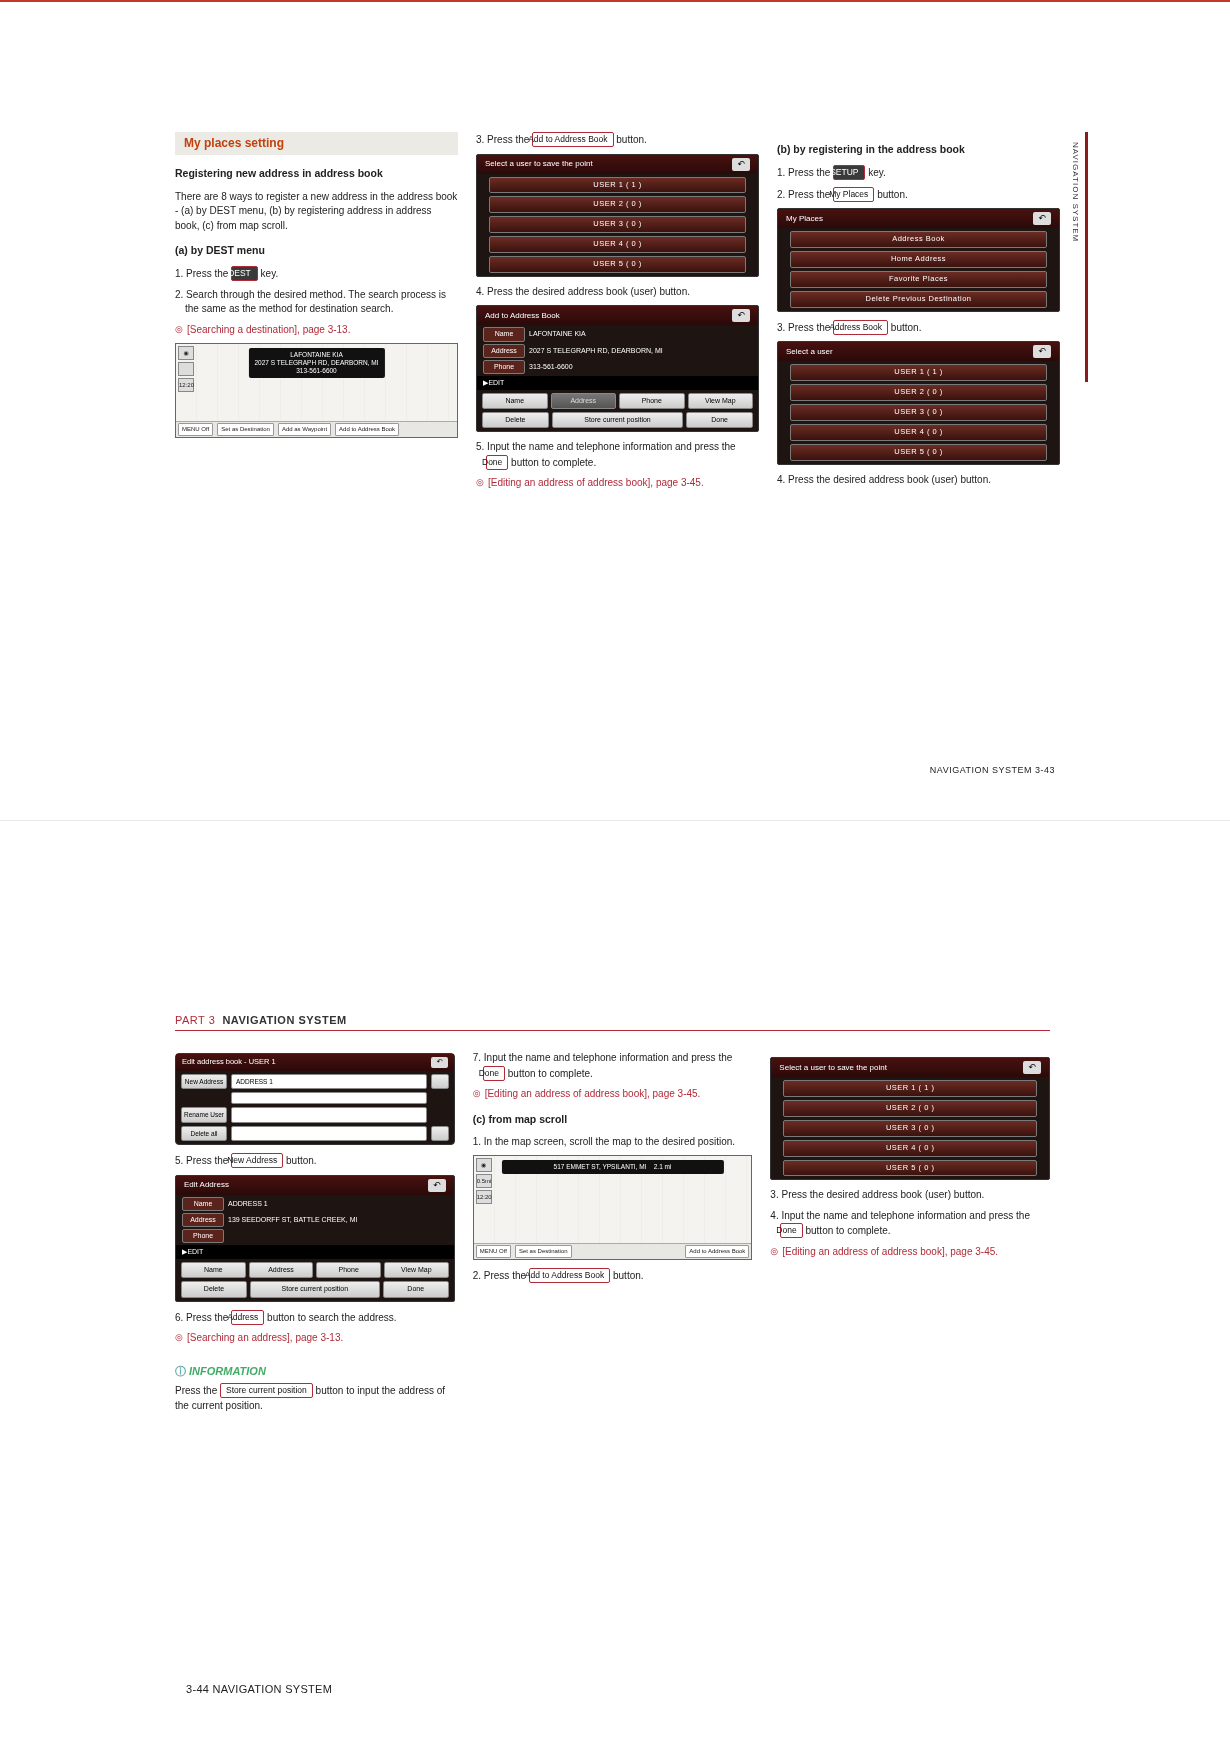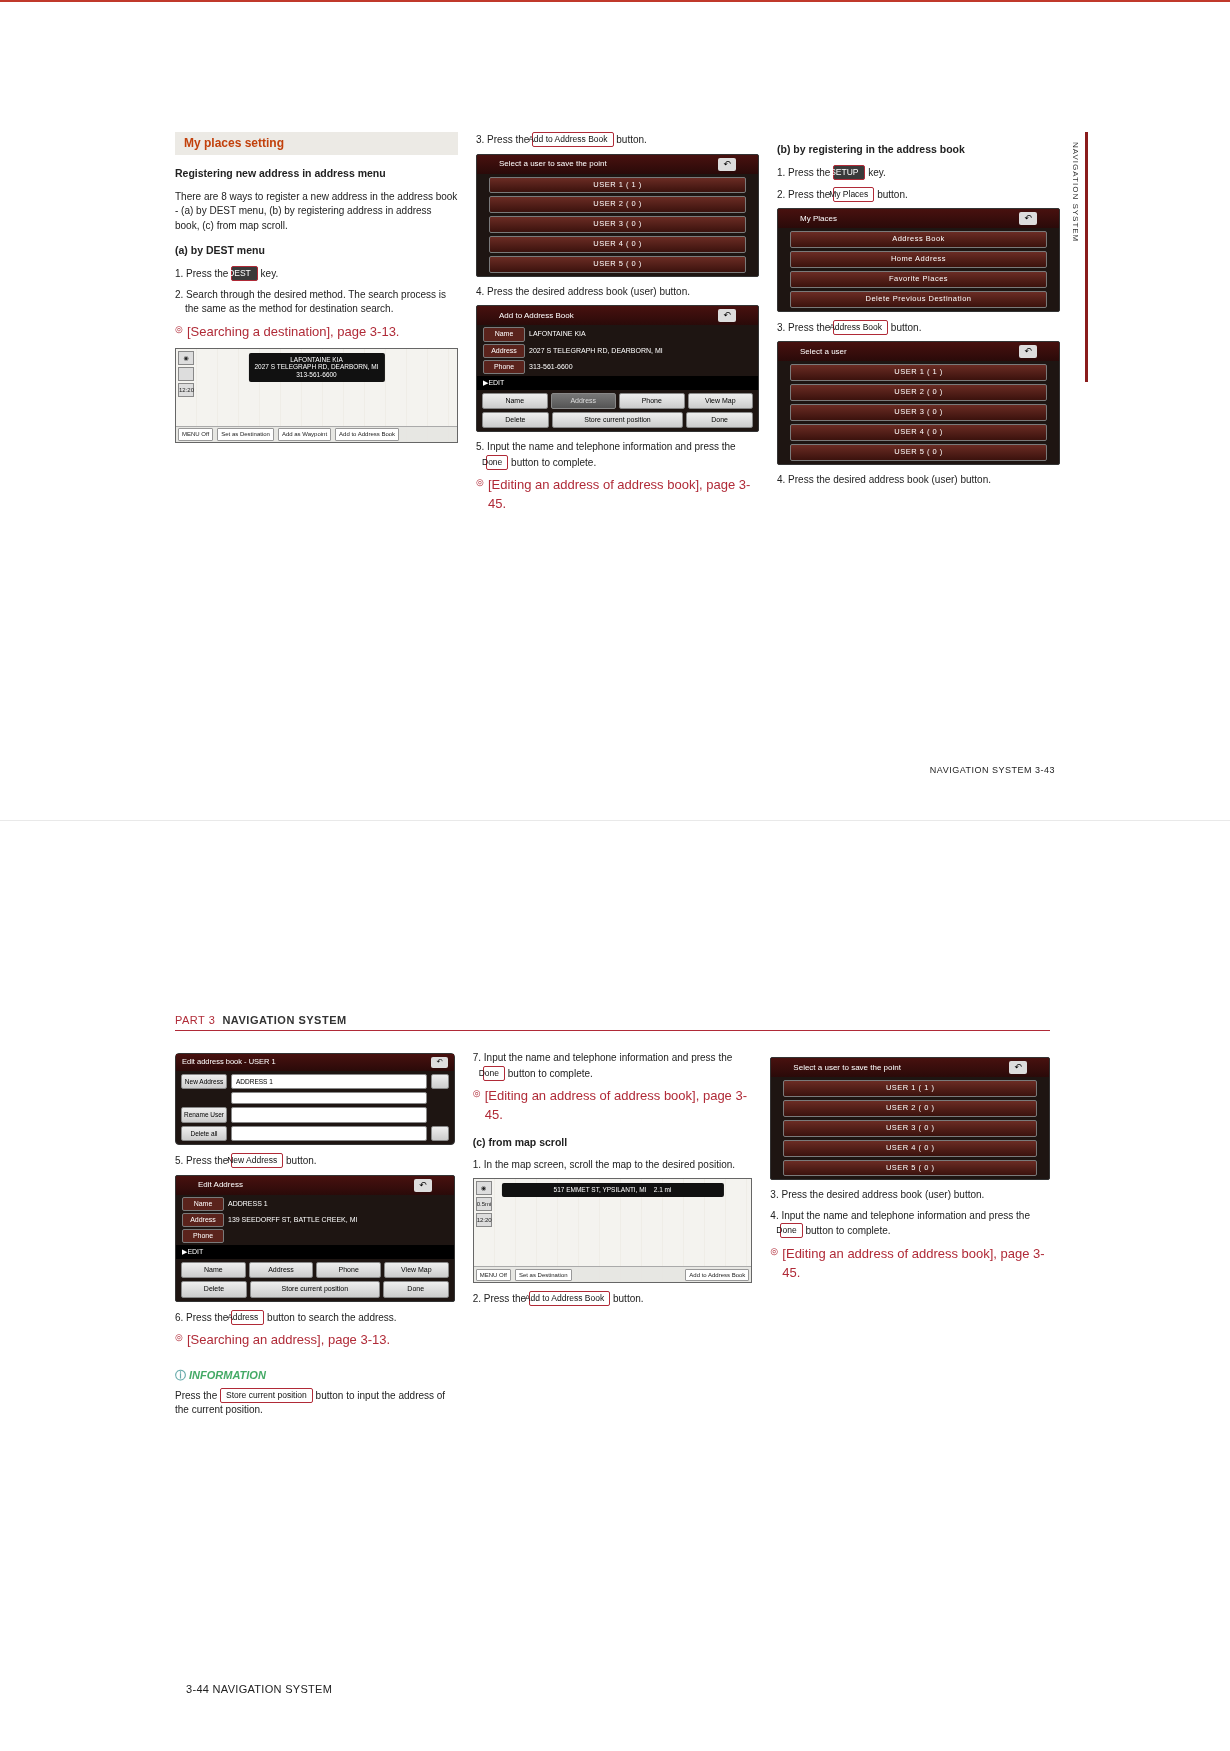--- a/index.html
+++ b/index.html
@@ -9,33 +9,33 @@
   .page2 { padding: 70px 180px 50px 175px; position: relative; height: 820px; }
   .rule-top { border-top: 2px solid #c0392b; margin-top:0; }
   .columns { display: flex; gap: 18px; }
   .col { flex: 1 1 0; font-size: 10px; line-height: 1.45; }
   .section-bar { background: #eceae5; padding: 3px 9px; font-weight: bold; font-size: 12px; color:#c2410c; margin-bottom: 11px; }
   .subhead { font-weight: bold; font-size: 10.5px; margin: 10px 0 8px; }
   p.body { font-size: 10px; margin-bottom: 8px; }
   li.step { font-size: 10px; margin-bottom: 6px; list-style: none; text-indent: -10px; padding-left: 10px; }
   .key-dark { display:inline-block; background:#3a3a3a; color:#fff; border:1px solid #b02a37; padding: 0 6px; font-size:8.5px; border-radius:2px; line-height:13px; vertical-align:1px;}
   .key-light { display:inline-block; background:#fff; color:#111; border:1px solid #b02a37; padding: 0 5px; font-size:8.5px; border-radius:2px; line-height:13px; vertical-align:1px;}
-  .xref { color:#b02a37; font-size:13px; padding-left: 12px; position:relative; display:block; margin-top:2px;}
+  .xref { color:#b02a37; font-size:10px; padding-left: 12px; position:relative; display:block; margin-top:2px;}
   .xref::before { content:"◎"; color:#b02a37; position:absolute; left:0; font-size:9px;}
   .footer-right { position:absolute; right:175px; bottom: 45px; font-size:9px; letter-spacing:0.5px;}
   .footer-left { position:absolute; left:186px; bottom: 45px; font-size:11px; letter-spacing:0.3px;text-align:right;}
   .side-tab { position:absolute; right:142px; top: 130px; writing-mode: vertical-rl; font-size:8px; letter-spacing:1px; color:#333; height:250px; border-right:3px solid #8a1c1c; padding-right:5px; padding-top:10px;}
   .part-head { font-size: 11px; letter-spacing:0.5px; margin-bottom:4px;margin-top:24px;}
   .part-head .p { color:#b02a37; font-weight:normal; }
   .part-head .t { color:#333; font-weight:bold; }
   hr.thin { border:none; border-top:1px solid #b02a37; margin-top:2px; margin-bottom: 20px;}
 
   
   .dev { border:1px solid #333; border-radius:2px; background:#1e1512; color:#fff; font-size:8px; margin:6px 0 8px; overflow:hidden;}
-  .dev-head { background:linear-gradient(#48110f,#2a0a09); padding:3px 22px; font-size:8px; display:flex; justify-content:space-between; align-items:center;}
+  .dev-head { background:linear-gradient(#48110f,#2a0a09); padding:3px 8px; font-size:8px; display:flex; justify-content:space-between; align-items:center;}
   .dev-head .ret { background:#ddd; color:#000; border-radius:2px; padding:0 5px; font-size:9px;}
   .dev-row { margin:3px 12px; background:linear-gradient(#6b2c24,#3b120d); border:1px solid #7a7a7a; border-radius:2px; text-align:center; padding:2px 0; font-size:7.5px; letter-spacing:0.5px;}
   .dev-field { display:flex; margin:2px 6px; gap:4px; align-items:center;}
   .dev-field .lab { background:#5a231c; border:1px solid #7a7a7a; padding:1px 4px; font-size:7px; width:42px; text-align:center; border-radius:2px;}
   .dev-field .val { font-size:7px; flex:1;}
   .dev-edit { background:#000; padding:2px 6px; font-size:7px;}
   .dev-btnrow { display:flex; margin:3px 5px; gap:3px;}
   .dev-btn { flex:1; background:linear-gradient(#eee,#ccc); color:#000; border:1px solid #888; border-radius:2px; text-align:center; padding:2px 0; font-size:7px;}
   .dev-btn.dark { background:linear-gradient(#777,#555); color:#ddd;}
   .dev-btn.wide { flex:2;}
@@ -62,21 +62,21 @@
 <body>
 <div class="sheet">
 
 <div class="page rule-top">
   <div class="side-tab">NAVIGATION SYSTEM</div>
 
   <div class="columns">
 
     <div class="col">
       <div class="section-bar">My places setting</div>
-      <div class="subhead">Registering new address in address menu</div>
+      <div class="subhead">Registering new address in address book</div>
       <p class="body">There are 8 ways to register a new address in the address book - (a) by DEST menu, (b) by registering address in address book, (c) from map scroll.</p>
       <div class="subhead">(a) by DEST menu</div>
       <li class="step">
         <span>1. Press the </span><span class="key-dark">DEST</span><span> key.</span>
       </li>
       <li class="step">2. Search through the desired method. The search process is the same as the method for destination search.</li>
       <span class="xref">[Searching a destination], page 3-13.</span>
 
       <div class="map-shot">
         <div class="left-ic">

